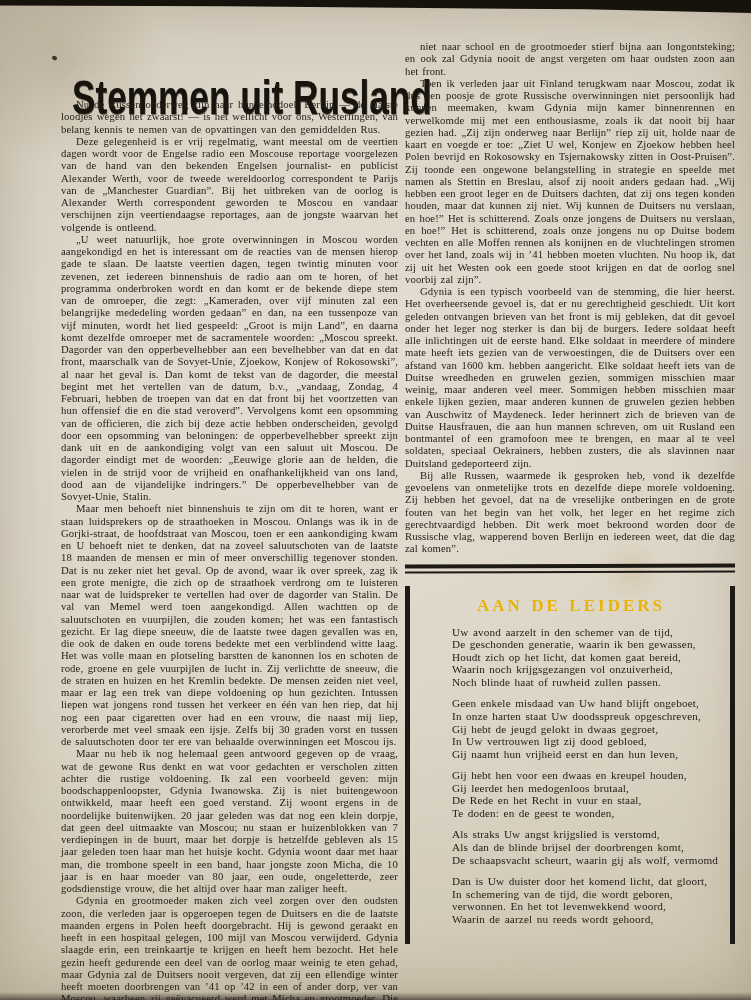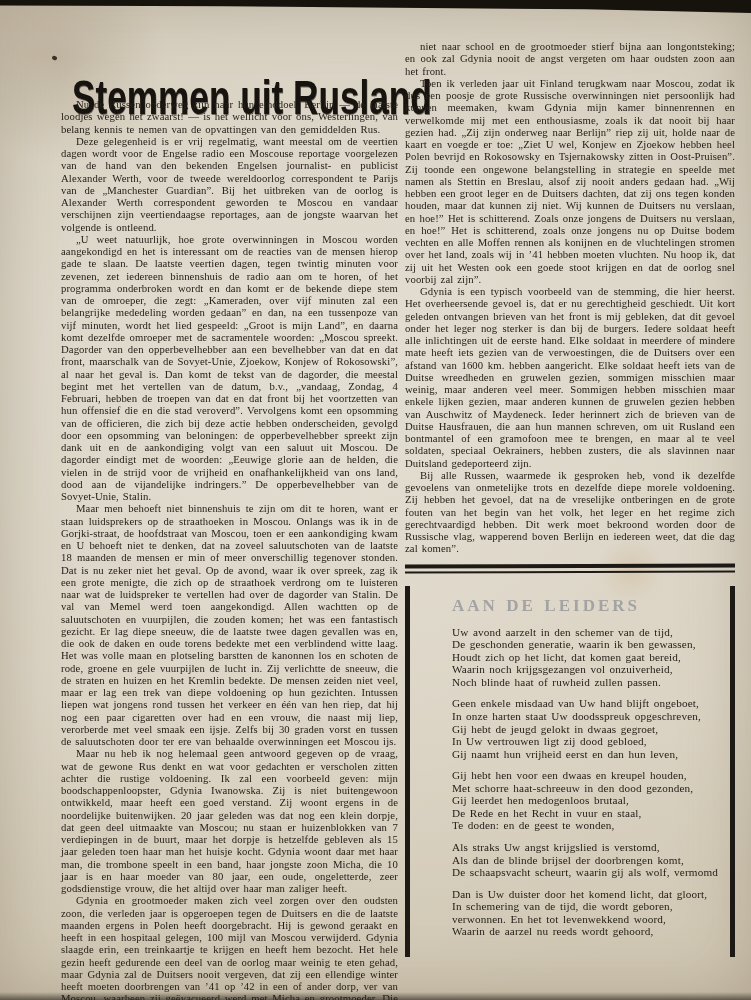--- a/index.html
+++ b/index.html
@@ -68,23 +68,24 @@
     border-bottom: 2px solid #1d1914;
   }
   .double-rule.top { margin-top: 9px; transform: rotate(-0.15deg); }
   .leaders-box {
     margin-top: 13px;
     border-left: 5px solid #1d1914;
     border-right: 5px solid #1d1914;
     padding: 14px 10px 10px 42px;
   }
   .leaders-title {
+    text-align: center;
     font-size: 17px;
     letter-spacing: 3px;
-    color: #a3a3a3;
+    color: #eab308;
     margin: 0 30px 14px 0;
     white-space: nowrap;
   }
   .poem { color: #27211a; font-size: 11.2px; line-height: 12.55px; }
   .stanza { margin-bottom: 9px; }
   .poem-line { white-space: nowrap; letter-spacing: 0.15px; word-spacing: 1.5px; }
 </style>
 </head>
 <body>
 
@@ -126,21 +127,20 @@
           </div>
           <div class="stanza">
             <div class="poem-line">Geen enkele misdaad van Uw hand blijft ongeboet,</div>
             <div class="poem-line">In onze harten staat Uw doodsspreuk opgeschreven,</div>
             <div class="poem-line">Gij hebt de jeugd gelokt in dwaas gegroet,</div>
             <div class="poem-line">In Uw vertrouwen ligt zij dood gebloed,</div>
             <div class="poem-line">Gij naamt hun vrijheid eerst en dan hun leven,</div>
           </div>
           <div class="stanza">
             <div class="poem-line">Gij hebt hen voor een dwaas en kreupel houden,</div>
-            <div class="poem-line">Met schorre haat-schreeuw in den dood gezonden,</div>
             <div class="poem-line">Gij leerdet hen medogenloos brutaal,</div>
             <div class="poem-line">De Rede en het Recht in vuur en staal,</div>
             <div class="poem-line">Te doden: en de geest te wonden,</div>
           </div>
           <div class="stanza">
             <div class="poem-line">Als straks Uw angst krijgslied is verstomd,</div>
             <div class="poem-line">Als dan de blinde brijsel der doorbrengen komt,</div>
             <div class="poem-line">De schaapsvacht scheurt, waarin gij als wolf, vermomd</div>
           </div>
           <div class="stanza">

